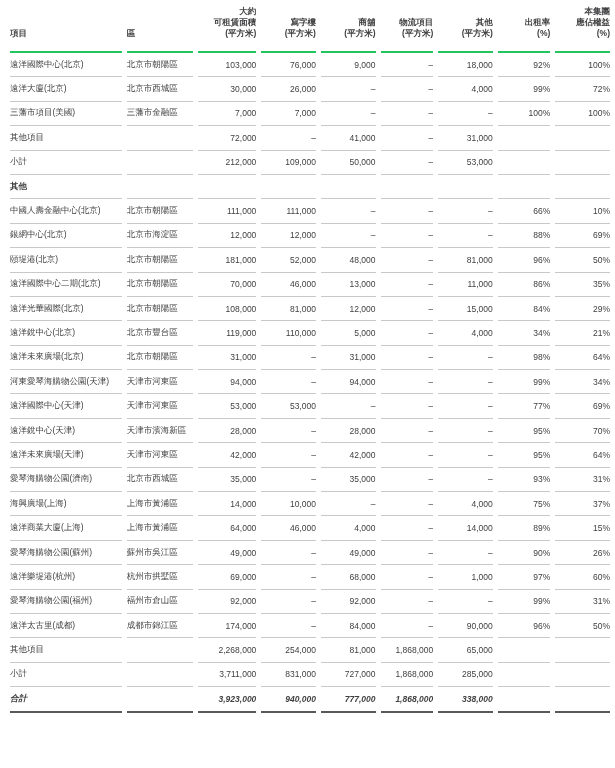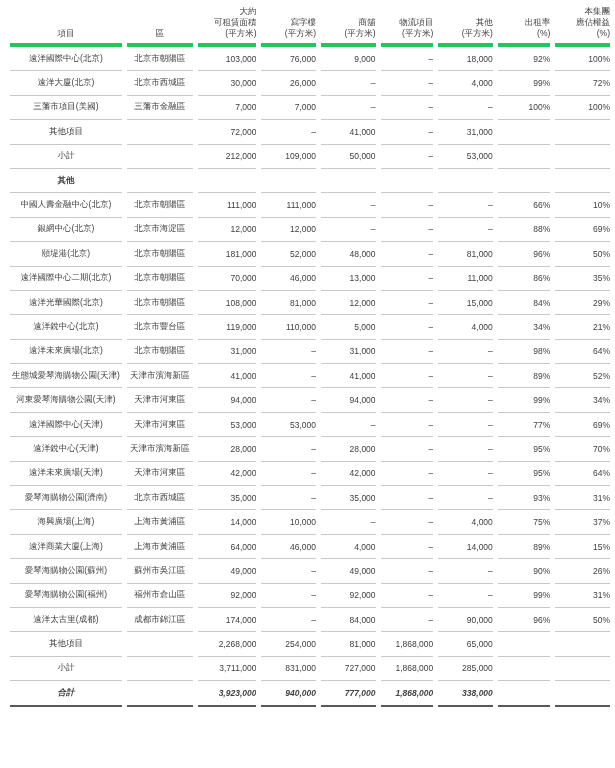--- a/index.html
+++ b/index.html
@@ -7,30 +7,30 @@
     width:615px;height:768px;background:#ffffff;
     font-family:"Liberation Sans",sans-serif;
     color:#414042;overflow:hidden;
   }
   table{
     border-collapse:separate;border-spacing:5px 0;
     table-layout:fixed;margin:6px 0 0 5px;
   }
   th,td{padding:0;font-size:8.5px;overflow:hidden;white-space:nowrap;}
   thead th{
-    vertical-align:bottom;font-weight:normal;line-height:11px;
-    padding-bottom:4px;border-bottom:4px solid #22c55e;color:#414042;
+    vertical-align:bottom;font-weight:bold;line-height:11px;
+    padding-bottom:12px;border-bottom:2px solid #22c55e;color:#414042;
   }
   tbody td{
     height:23.4px;vertical-align:middle;
     border-bottom:1px solid #c8c8c8;
   }
   tr.section td{font-weight:bold;}
   tr.total td{font-weight:bold;border-bottom:2px solid #58595b;font-style:italic;}
-  .al{text-align:center;}
+  .al{text-align:left;}
   .ar{text-align:right;}
 </style>
 </head>
 <body>
 
 <table>
   <colgroup>
     <col style="width:112px">
       <col style="width:66px">
       <col style="width:59px">
@@ -219,31 +219,20 @@
         <td class="al">北京市朝陽區</td>
         <td class="ar">31,000</td>
         <td class="ar">–</td>
         <td class="ar">31,000</td>
         <td class="ar">–</td>
         <td class="ar">–</td>
         <td class="ar">98%</td>
         <td class="ar">64%</td>
       </tr>
       <tr class="data">
-        <td class="al">生態城愛琴海購物公園(天津)</td>
-        <td class="al">天津市濱海新區</td>
-        <td class="ar">41,000</td>
-        <td class="ar">–</td>
-        <td class="ar">41,000</td>
-        <td class="ar">–</td>
-        <td class="ar">–</td>
-        <td class="ar">89%</td>
-        <td class="ar">52%</td>
-      </tr>
-      <tr class="data">
         <td class="al">河東愛琴海購物公園(天津)</td>
         <td class="al">天津市河東區</td>
         <td class="ar">94,000</td>
         <td class="ar">–</td>
         <td class="ar">94,000</td>
         <td class="ar">–</td>
         <td class="ar">–</td>
         <td class="ar">99%</td>
         <td class="ar">34%</td>
       </tr>
@@ -318,20 +307,31 @@
         <td class="al">蘇州市吳江區</td>
         <td class="ar">49,000</td>
         <td class="ar">–</td>
         <td class="ar">49,000</td>
         <td class="ar">–</td>
         <td class="ar">–</td>
         <td class="ar">90%</td>
         <td class="ar">26%</td>
       </tr>
       <tr class="data">
+        <td class="al">遠洋樂堤港(杭州)</td>
+        <td class="al">杭州市拱墅區</td>
+        <td class="ar">69,000</td>
+        <td class="ar">–</td>
+        <td class="ar">68,000</td>
+        <td class="ar">–</td>
+        <td class="ar">1,000</td>
+        <td class="ar">97%</td>
+        <td class="ar">60%</td>
+      </tr>
+      <tr class="data">
         <td class="al">愛琴海購物公園(福州)</td>
         <td class="al">福州市倉山區</td>
         <td class="ar">92,000</td>
         <td class="ar">–</td>
         <td class="ar">92,000</td>
         <td class="ar">–</td>
         <td class="ar">–</td>
         <td class="ar">99%</td>
         <td class="ar">31%</td>
       </tr>

